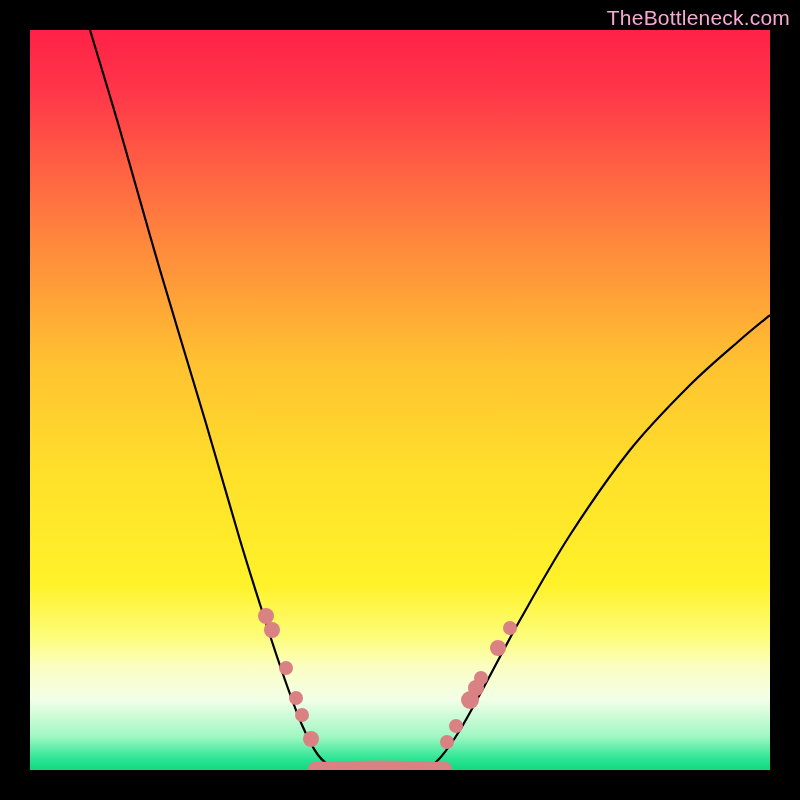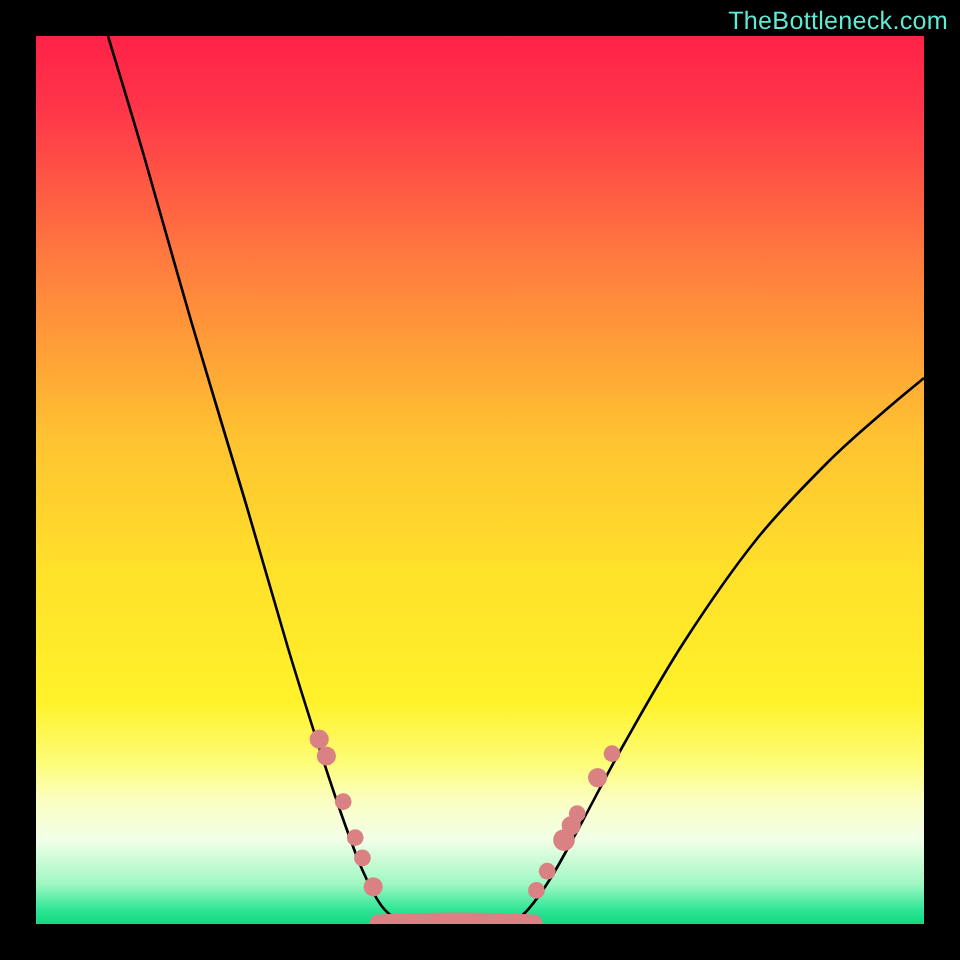--- a/index.html
+++ b/index.html
@@ -30,21 +30,21 @@
     left: 0; top: 0;
     width: 100%;
     height: 100%;
   }
   .watermark {
     position: absolute;
     top: 6px;
     right: 10px;
     font-size: 21px;
     font-weight: 500;
-    color: #5eead4;
+    color: #f9a8d4;
     letter-spacing: 0.2px;
     user-select: none;
   }
   svg.curve {
     position: absolute;
     left: 0; top: 0;
     width: 100%;
     height: 100%;
   }
 </style>

